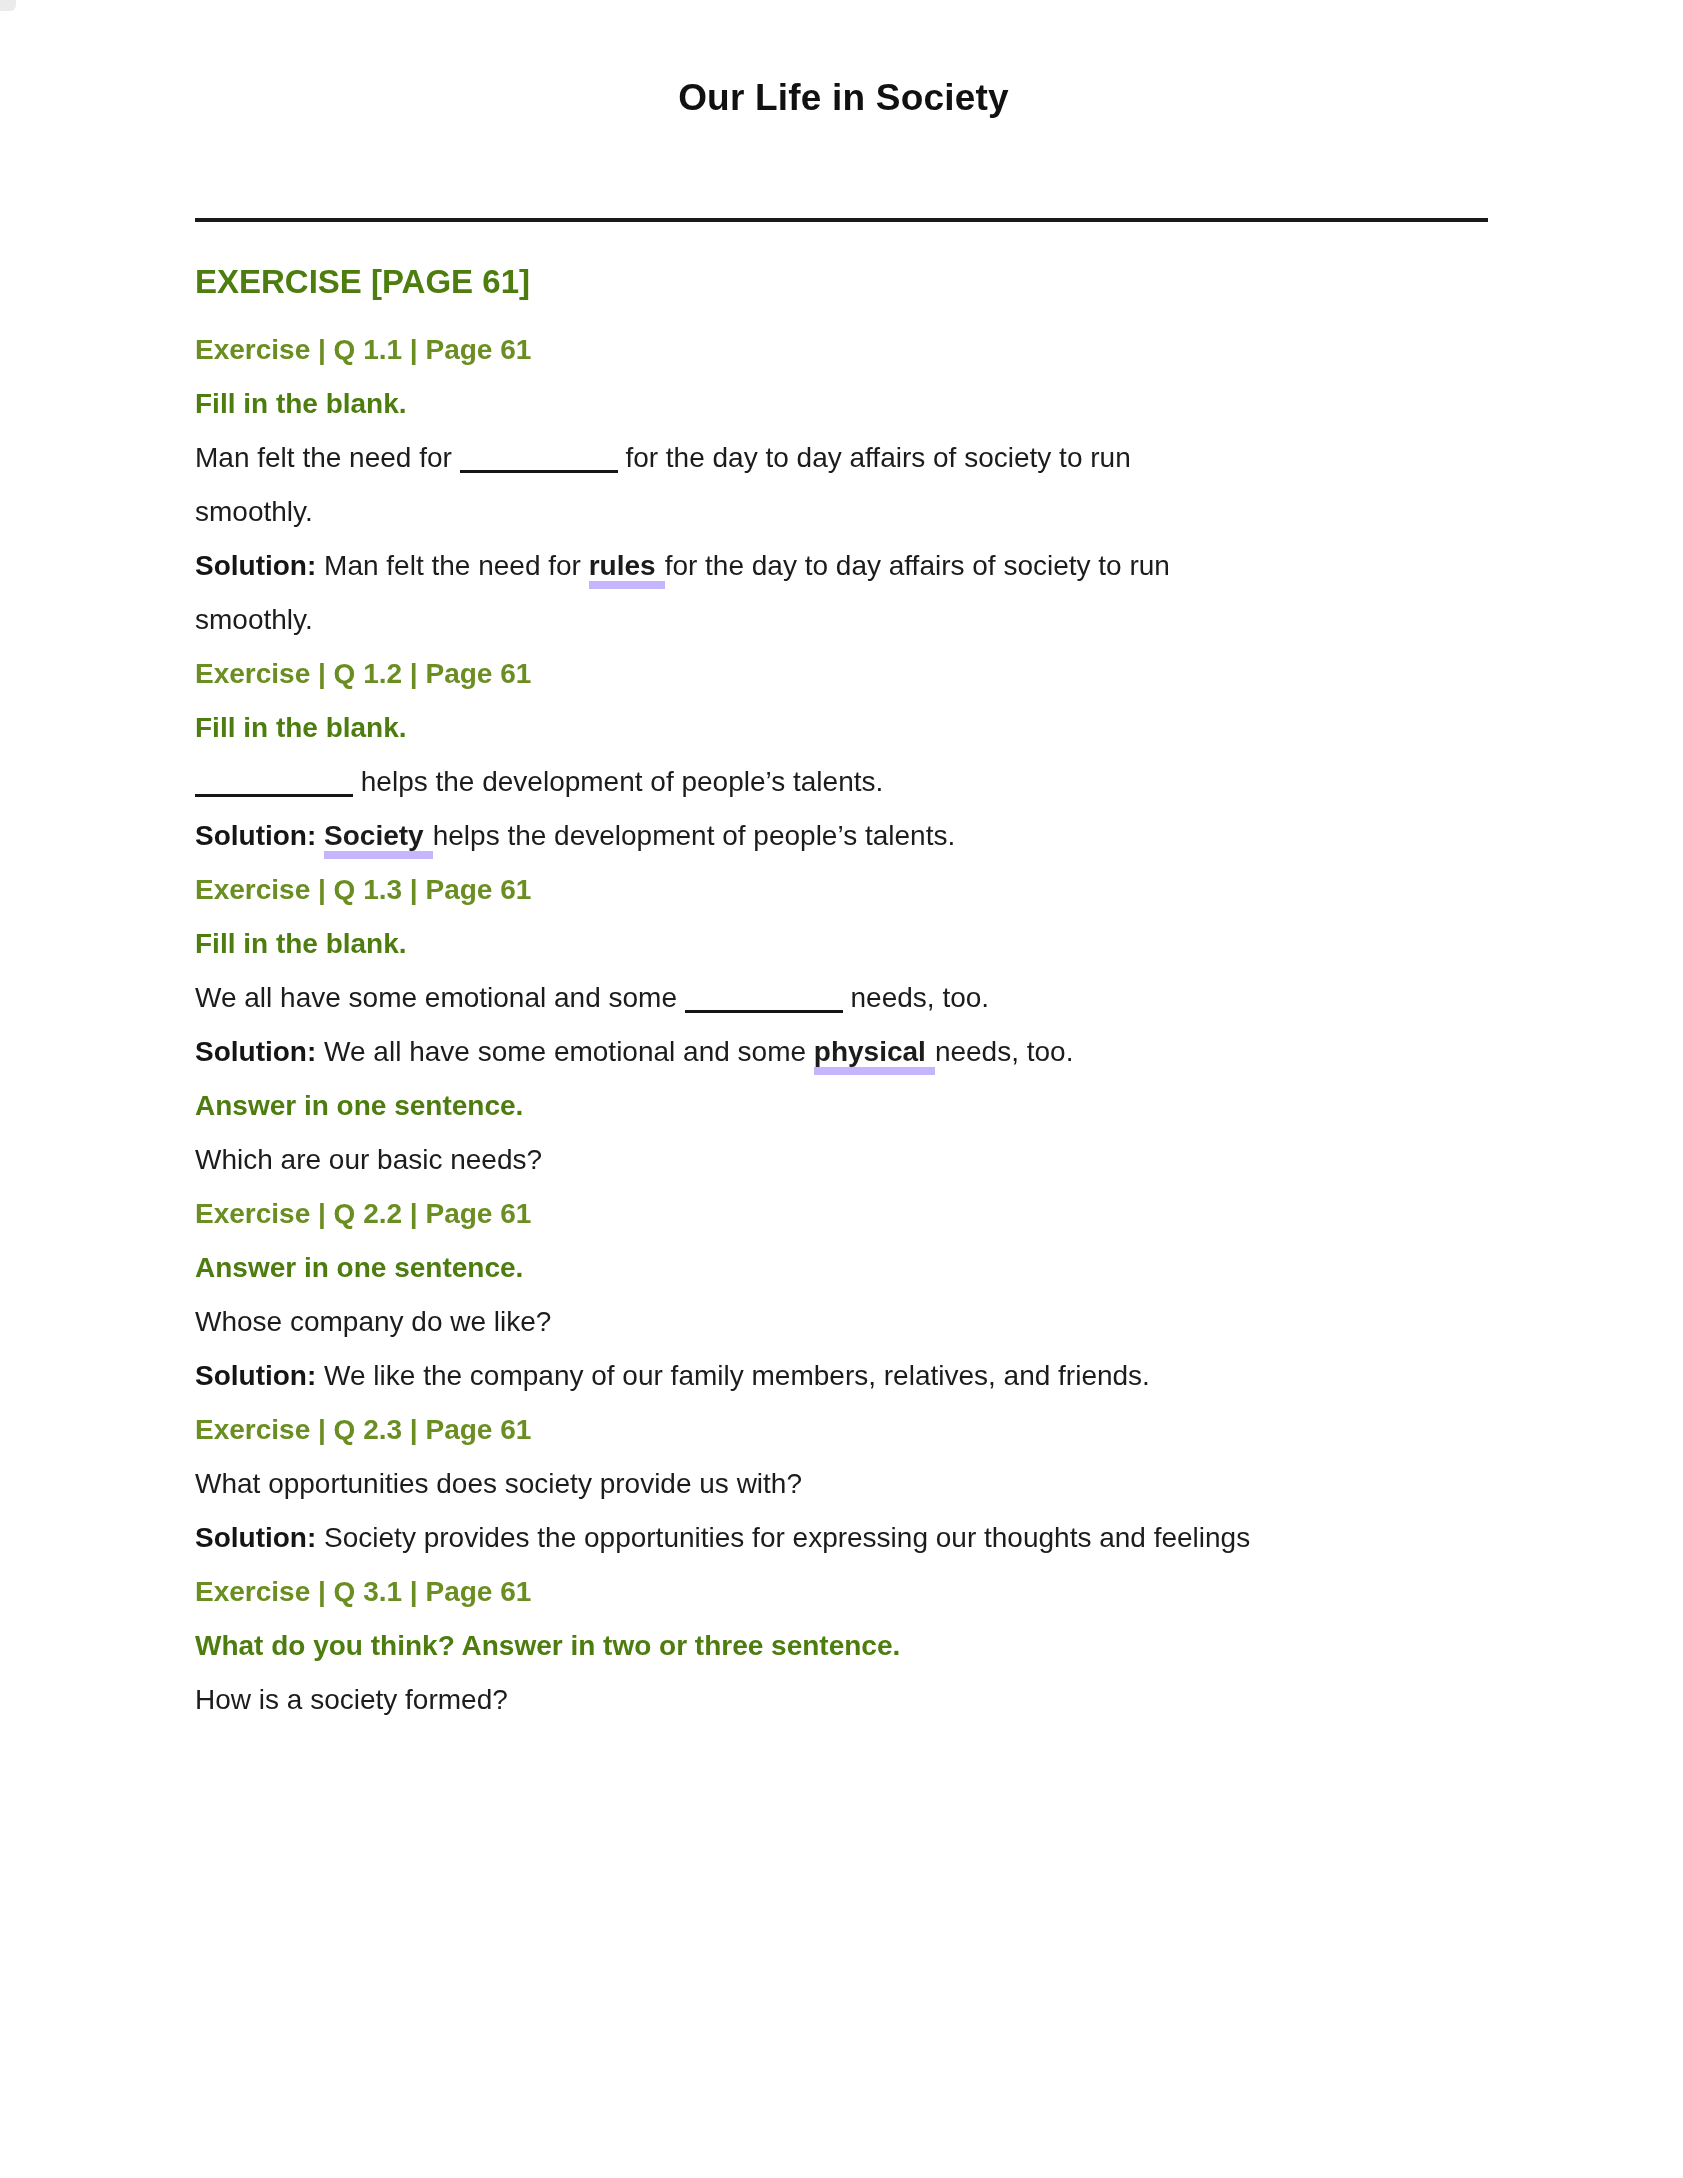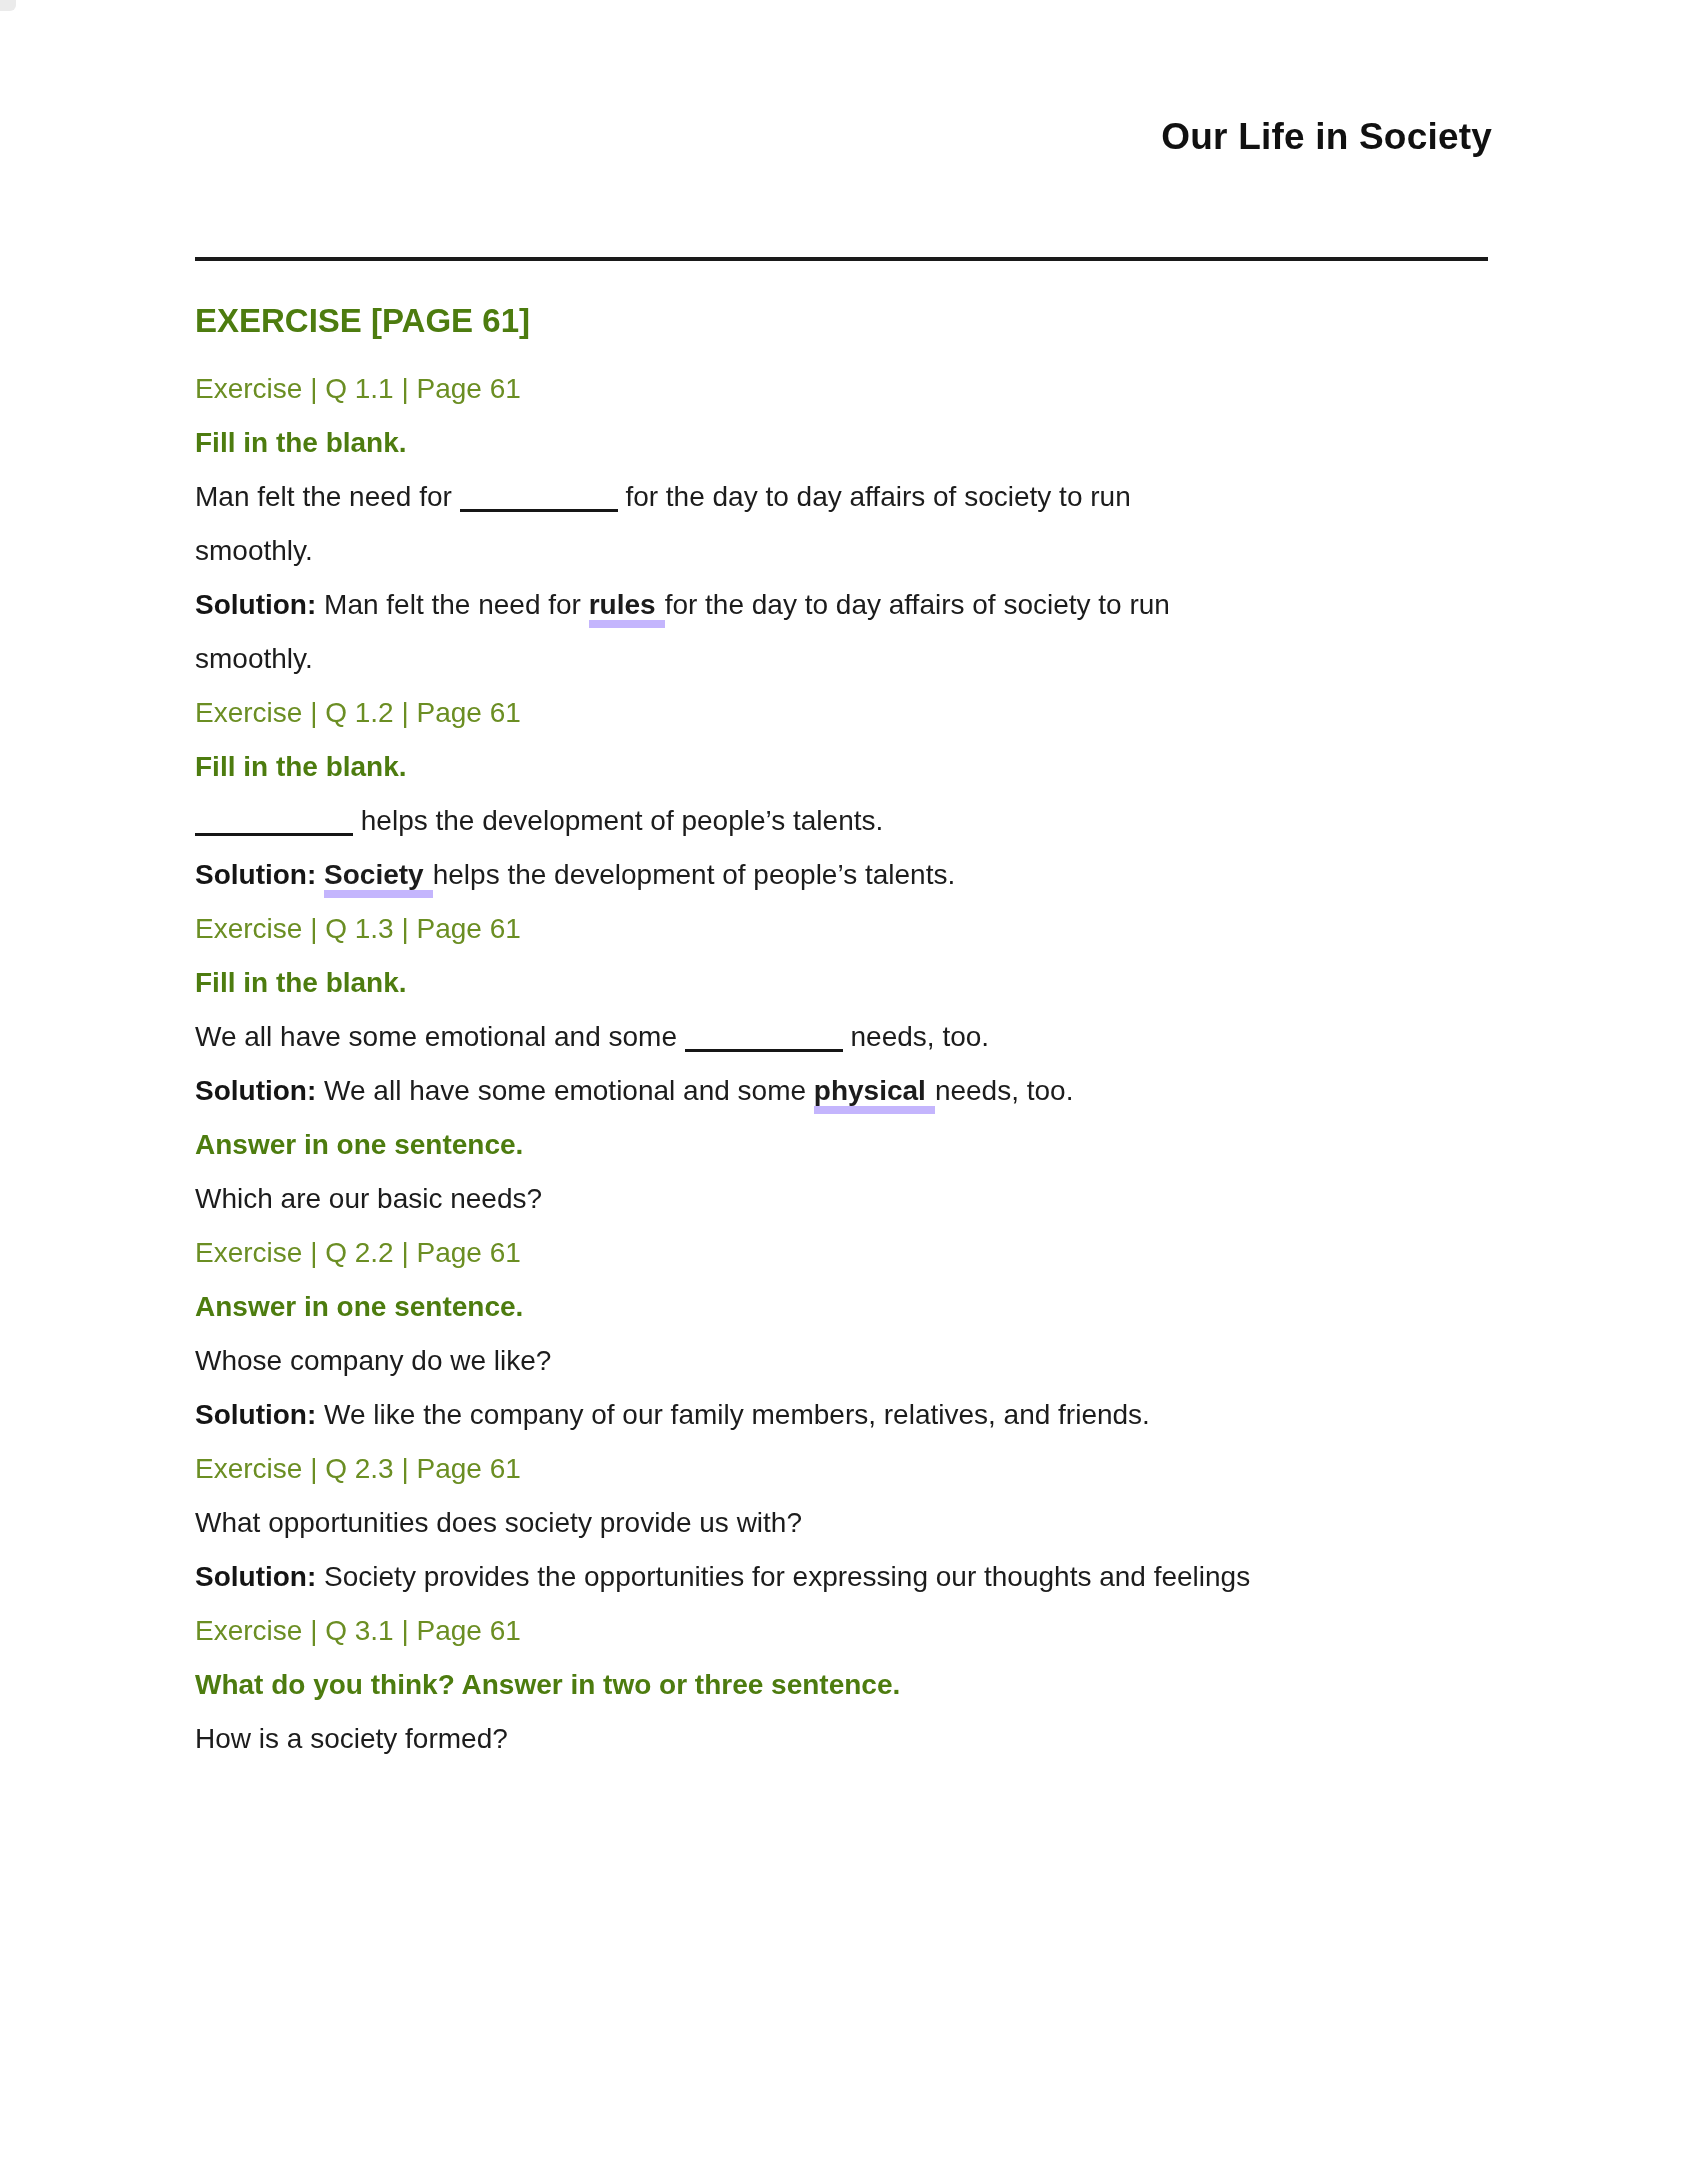--- a/index.html
+++ b/index.html
@@ -2,26 +2,26 @@
 <html><head>
 <meta charset="utf-8">
 <style>
   html,body{margin:0;padding:0;}
   body{
     width:1683px;height:2178px;background:#ffffff;position:relative;overflow:hidden;
     font-family:"Liberation Sans","DejaVu Sans",sans-serif;color:#1c1c1c;
   }
   .corner{position:absolute;top:0;left:0;width:16px;height:11px;background:#ebebeb;border-radius:0 0 6px 0;}
   .page{width:1297px;margin-left:195px;}
-  .title{margin-top:115px;font-size:37px;font-weight:bold;line-height:44px;text-align:right;color:#111;letter-spacing:0.2px;}
+  .title{margin-top:76px;font-size:37px;font-weight:bold;line-height:44px;text-align:center;color:#111;letter-spacing:0.2px;}
   .divider{margin:98px 0 0 0;border:none;border-top:4px solid #1a1a1a;width:1293px;}
   .heading{margin-top:40px;font-size:33px;font-weight:bold;line-height:40px;color:#4d7c0f;}
   #exercises{margin-top:21px;}
   #exercises>div{font-size:28px;line-height:54px;white-space:nowrap;}
-  .ref{color:var(--green,#6b8e23);font-weight:normal;cursor:pointer;}
+  .ref{color:var(--green,#6b8e23);font-weight:bold;cursor:pointer;}
   .instruction{font-weight:bold;color:#4d7c0f;}
   .qline{color:#1c1c1c;}
   .sline{color:#1c1c1c;}
   .sol-label{font-weight:bold;color:#151515;}
   .blank{display:inline-block;width:158px;height:34px;border-bottom:3px solid #161616;vertical-align:-6px;}
   .answer{font-weight:bold;border-bottom:8px solid #c4b5fd;padding-right:9px;}
 </style>
 </head>
 <body style="--green: #6b8e23;">
 

